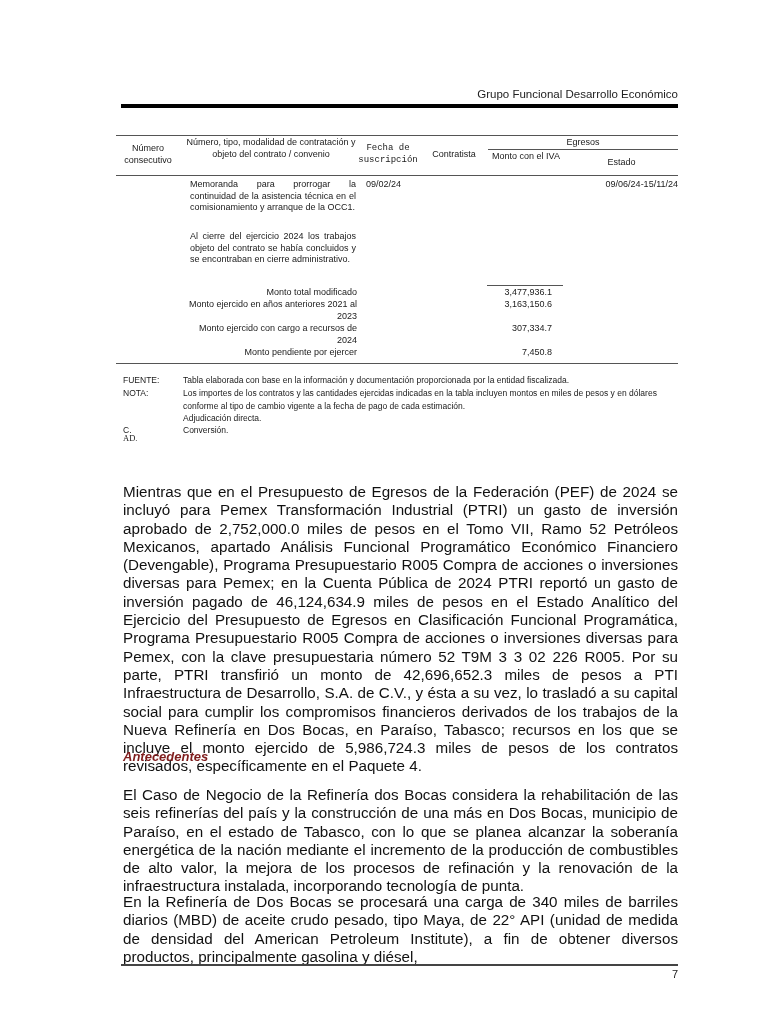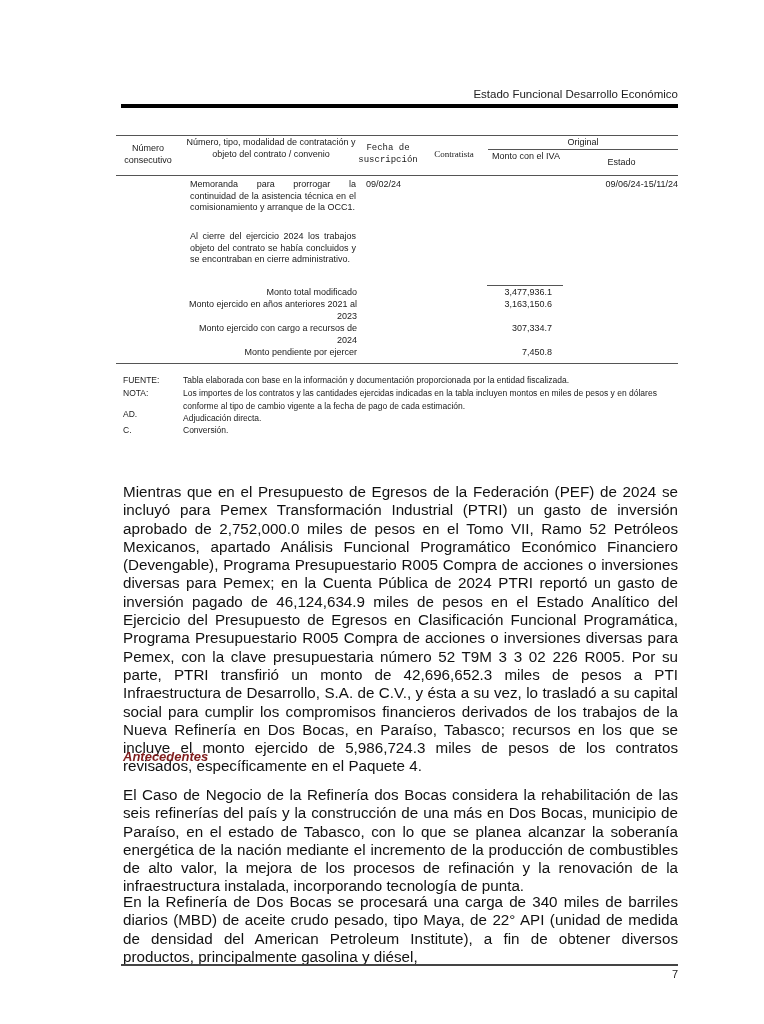--- a/index.html
+++ b/index.html
@@ -21,31 +21,31 @@
   .body-text { left:123px; width:555px; font-size:15.2px; line-height:18.3px; text-align:justify; color:#111; }
   .body-text p { margin:0; }
   .heading-it { left:123px; font-size:13px; font-weight:bold; font-style:italic; color:#7f1d1d; }
 
   .footer-rule { left:121px; width:557px; top:964px; height:2px; background:#444; }
   .page-num { left:600px; width:78px; top:968px; text-align:right; font-size:11px; color:#222; }
 </style>
 </head>
 <body>
 
-<div class="abs running-head">Estado Funcional Desarrollo Económico</div>
+<div class="abs running-head">Grupo Funcional Desarrollo Económico</div>
 <div class="abs thick-bar"></div>
 
 <div>
   <div class="abs rule" style="left:116px;width:562px;top:135px;"></div>
 
   <div class="abs tbl-font th" style="left:116px;width:64px;top:143px;">Número consecutivo</div>
   <div class="abs tbl-font th" style="left:186px;width:170px;top:137px;">Número, tipo, modalidad de contratación y objeto del contrato / convenio</div>
   <div class="abs tbl-font th" style="left:357px;width:62px;top:143px;font-family:Liberation Mono, monospace;">Fecha de suscripción</div>
-  <div class="abs tbl-font th" style="left:420px;width:68px;top:149px;font-family:Liberation Serif, serif;">Contratista</div>
-  <div class="abs tbl-font th" style="left:488px;width:190px;top:137px;">Original</div>
+  <div class="abs tbl-font th" style="left:420px;width:68px;top:149px;">Contratista</div>
+  <div class="abs tbl-font th" style="left:488px;width:190px;top:137px;">Egresos</div>
   <div class="abs rule" style="left:488px;width:190px;top:149px;"></div>
   <div class="abs tbl-font th" style="left:490px;width:72px;top:151px;">Monto con el IVA</div>
   <div class="abs tbl-font th" style="left:565px;width:113px;top:157px;">Estado</div>
 
   <div class="abs rule" style="left:116px;width:562px;top:175px;"></div>
 
   <div class="abs tbl-font" style="left:116px;width:64px;top:179px;"></div>
   <div class="abs tbl-font desc" style="left:190px;width:166px;top:179px;">Memoranda para prorrogar la continuidad de la asistencia técnica en el comisionamiento y arranque de la OCC1.</div>
   <div class="abs tbl-font desc" style="left:190px;width:166px;top:231px;">Al cierre del ejercicio 2024 los trabajos objeto del contrato se había concluidos y se encontraban en cierre administrativo.</div>
   <div class="abs tbl-font" style="left:366px;width:52px;top:179px;">09/02/24</div>
@@ -68,21 +68,21 @@
   <div class="abs tbl-font num" style="left:488px;width:64px;top:347px;">7,450.8</div>
 
   <div class="abs rule" style="left:116px;width:562px;top:363px;"></div>
 </div>
 
 <div>
   <div class="abs note-label" style="top:374px;">FUENTE:</div>
   <div class="abs note-text" style="top:374px;">Tabla elaborada con base en la información y documentación proporcionada por la entidad fiscalizada.</div>
   <div class="abs note-label" style="top:387px;">NOTA:</div>
   <div class="abs note-text" style="top:387px;">Los importes de los contratos y las cantidades ejercidas indicadas en la tabla incluyen montos en miles de pesos y en dólares conforme al tipo de cambio vigente a la fecha de pago de cada estimación.</div>
-  <div class="abs note-label" style="top:408px;">AD.</div>
+  <div class="abs note-label" style="top:432px;font-family:Liberation Serif, serif;">AD.</div>
   <div class="abs note-text" style="top:412px;">Adjudicación directa.</div>
   <div class="abs note-label" style="top:424px;">C.</div>
   <div class="abs note-text" style="top:424px;">Conversión.</div>
 </div>
 
 <div class="abs body-text" style="top:483px;">
   <p>Mientras que en el Presupuesto de Egresos de la Federación (PEF) de 2024 se incluyó para Pemex Transformación Industrial (PTRI) un gasto de inversión aprobado de 2,752,000.0 miles de pesos en el Tomo VII, Ramo 52 Petróleos Mexicanos, apartado Análisis Funcional Programático Económico Financiero (Devengable), Programa Presupuestario R005 Compra de acciones o inversiones diversas para Pemex; en la Cuenta Pública de 2024 PTRI reportó un gasto de inversión pagado de 46,124,634.9 miles de pesos en el Estado Analítico del Ejercicio del Presupuesto de Egresos en Clasificación Funcional Programática, Programa Presupuestario R005 Compra de acciones o inversiones diversas para Pemex, con la clave presupuestaria número 52 T9M 3 3 02 226 R005. Por su parte, PTRI transfirió un monto de 42,696,652.3 miles de pesos a PTI Infraestructura de Desarrollo, S.A. de C.V., y ésta a su vez, lo trasladó a su capital social para cumplir los compromisos financieros derivados de los trabajos de la Nueva Refinería en Dos Bocas, en Paraíso, Tabasco; recursos en los que se incluye el monto ejercido de 5,986,724.3 miles de pesos de los contratos revisados, específicamente en el Paquete 4.</p>
 </div>
 
 <div class="abs heading-it" style="top:749px;">Antecedentes</div>

